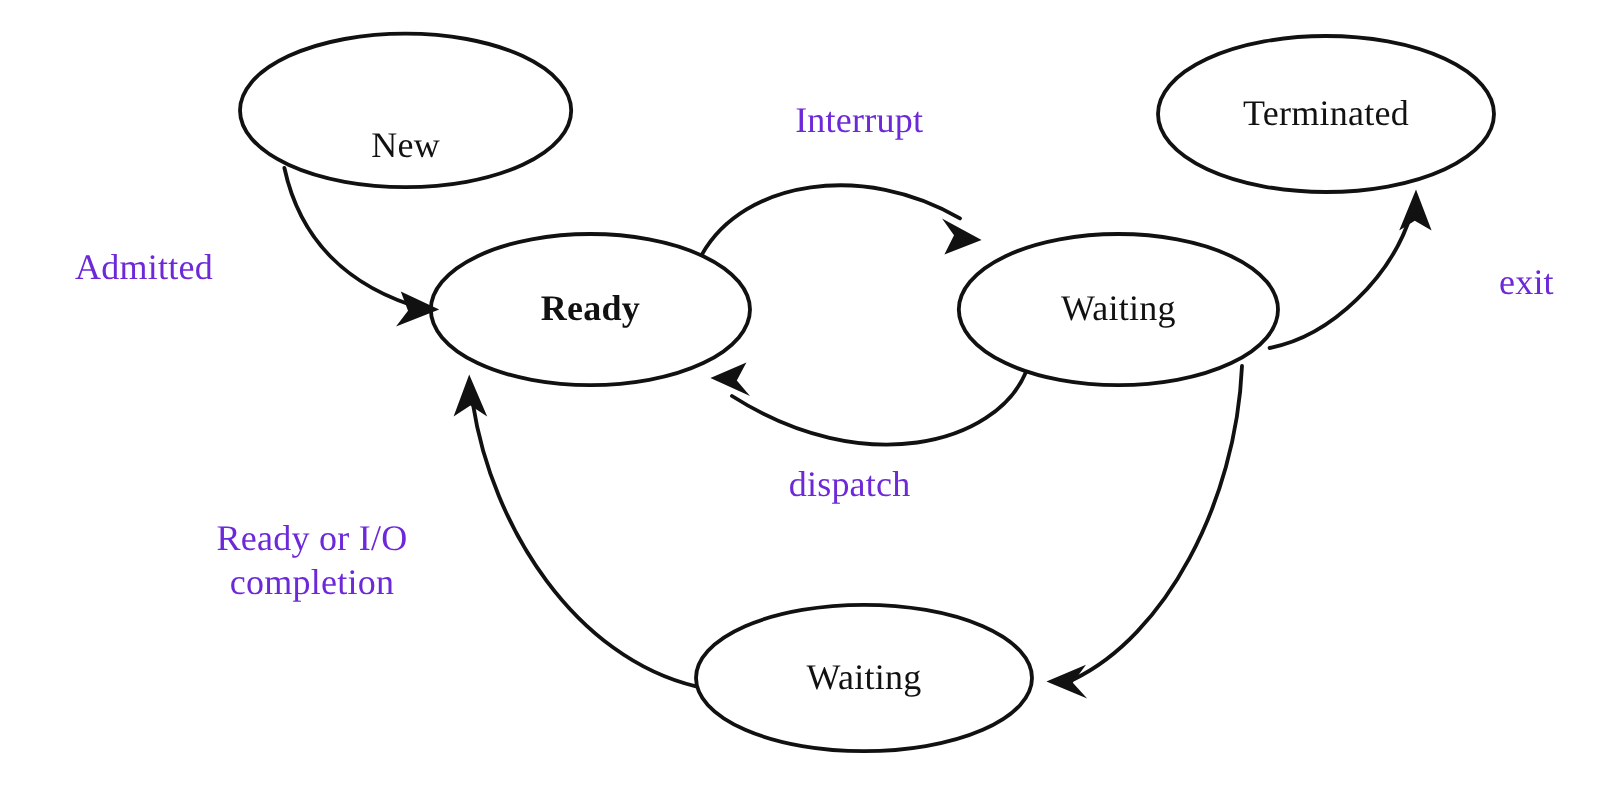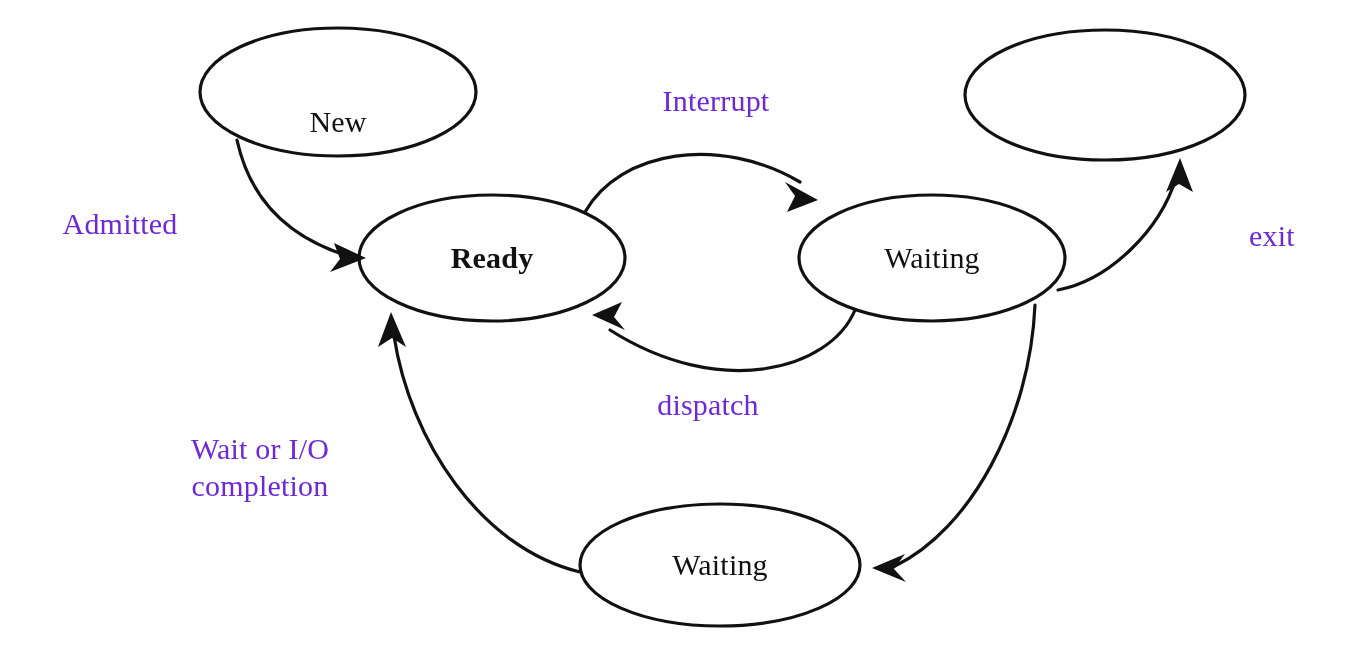--- a/index.html
+++ b/index.html
@@ -100,22 +100,23 @@
     <g>
       <path class="edge-path" d="M 580,572 C 480,548 410,440 394,336"></path>
       <polygon class="arrow-head" points="391,312 378,347 392,338 406,347"></polygon>
     </g>
 
   </svg>
 
   <div class="state-label" style="left:338px; top:80px;margin-top:42px;">New</div>
   <div class="state-label" style="left:492px; top:258px;font-weight:bold;">Ready</div>
   <div class="state-label" style="left:932px; top:258px;">Waiting</div>
+  <div class="state-label" style="left:1105px; top:95px;">Terminated</div>
   <div class="state-label" style="left:720px; top:565px;">Waiting</div>
 
   <div class="edge-label" style="left:120px; top:224px;">Admitted</div>
   <div class="edge-label" style="left:716px; top:101px;">Interrupt</div>
   <div class="edge-label" style="left:708px; top:405px;">dispatch</div>
   <div class="edge-label" style="left:1237px; top:236px;margin-left:35px;">exit</div>
-  <div class="edge-label" style="left:260px; top:468px;">Wait or I/O
+  <div class="edge-label" style="left:260px; top:468px;">Ready or I/O
 completion</div>
 
 </div>
 
 </body></html>

